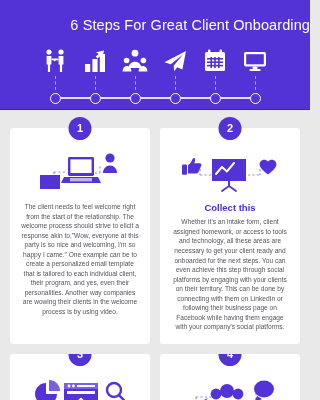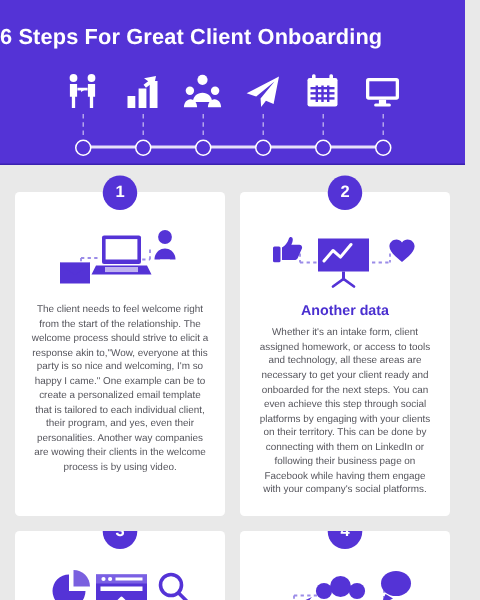--- a/index.html
+++ b/index.html
@@ -17,24 +17,24 @@
   }
 
   
   .header {
     position:relative;
     width:310px; height:110px;
     background:#5433d6;
     border-bottom:1px solid #3b22b0;
   }
   .header-title {
-    text-align:left;
+    text-align:right;
     color:#ffffff;
     font-size:14.5px;
-    font-weight:700;
+    font-weight:400;
     letter-spacing:0.1px;
     padding-top:18px;
     line-height:1;
   }
   .icon-row {
     position:absolute;
     top:46px; left:0;
     width:310px; height:30px;
     display:flex;
     justify-content:space-between;
@@ -300,21 +300,21 @@
           </g>
           <g>
             <rect x="38" y="8" width="34" height="22" fill="#5433d6"></rect>
             <path d="M42 23l6-7 5 4.4 7-8.4" stroke="#ffffff" stroke-width="2" fill="none" stroke-linejoin="round" stroke-linecap="round"></path>
             <rect x="54" y="30" width="2" height="6" fill="#5433d6"></rect>
             <path d="M48 40l7-5 7 5" stroke="#5433d6" stroke-width="1.8" fill="none" stroke-linecap="round"></path>
           </g>
           <path d="M94 10.6c-2.8-3.8-8.4-1.6-8.4 2.6 0 4 5.4 7.8 8.4 10.4 3-2.6 8.4-6.4 8.4-10.4 0-4.2-5.6-6.4-8.4-2.6z" fill="#5433d6"></path>
         </svg>
       </div>
-      <div class="card-title">Another data</div>
+      <div class="card-title">Collect this</div>
       <div class="card-body">Whether it's an intake form, client assigned homework, or access to tools and technology, all these areas are necessary to get your client ready and onboarded for the next steps. You can even achieve this step through social platforms by engaging with your clients on their territory. This can be done by connecting with them on LinkedIn or following their business page on Facebook while having them engage with your company's social platforms.</div>
     </div>
 
     <div class="card short">
       <div class="badge">3</div>
       <div class="illus">
         <svg width="112" height="44" viewBox="0 0 112 44" fill="none">
           <path d="M24 30h14M74 30h14M24 24v6M88 24v6" stroke="#9b8ce8" stroke-width="1.2" stroke-dasharray="2.2 2.2"></path>
           <g fill="#5433d6">
             <path d="M22 6a11 11 0 1 0 11 11H22z"></path>

